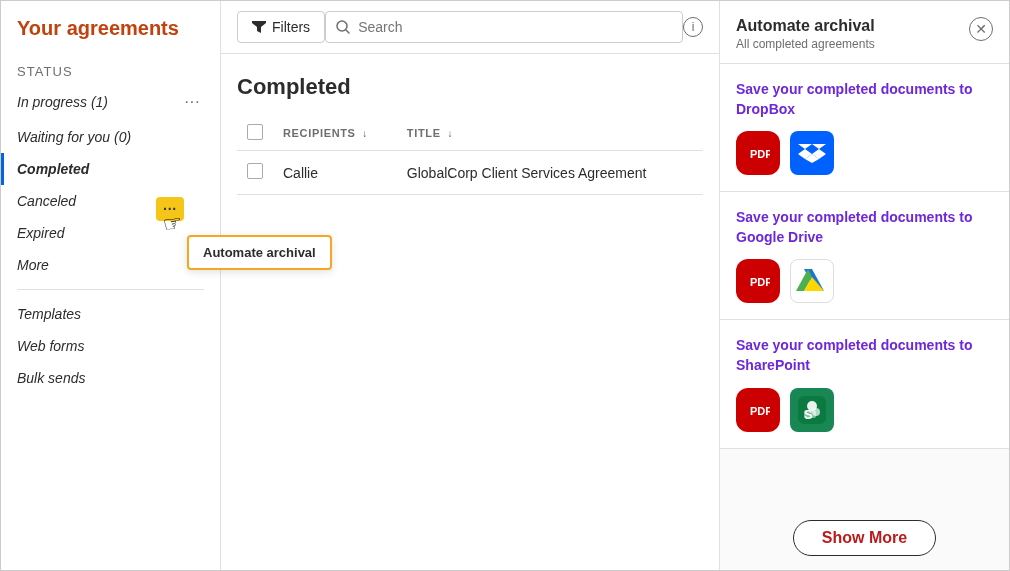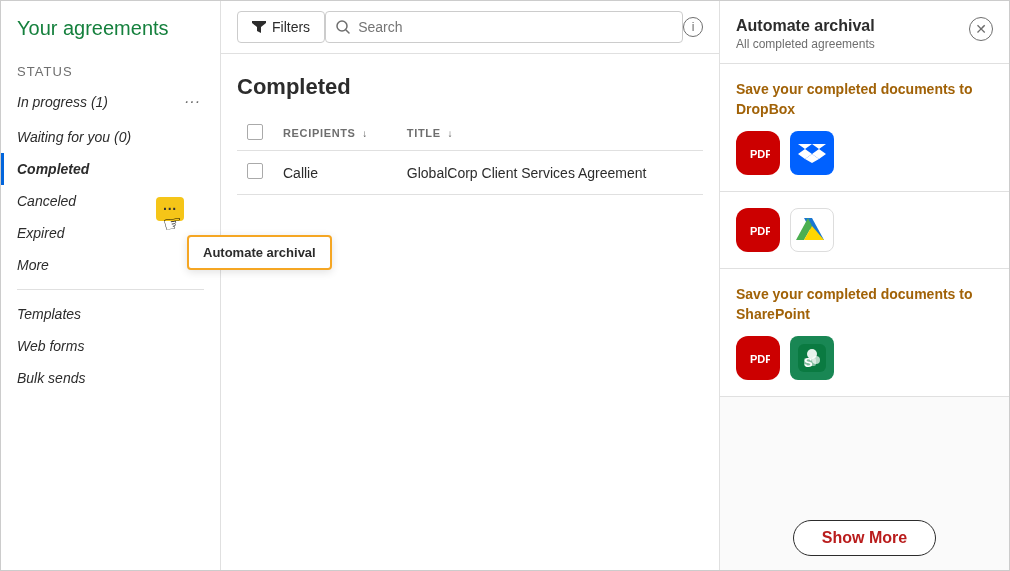--- a/index.html
+++ b/index.html
@@ -24,22 +24,22 @@
     
     .sidebar {
       width: 220px;
       min-width: 220px;
       border-right: 1px solid #e0e0e0;
       padding: 16px 0;
       background: #fff;
     }
     .sidebar-title {
       font-size: 20px;
-      font-weight: 400;
-      color: #15803d;
+      font-weight: 700;
+      color: #c2410c;
       padding: 0 16px 16px 16px;
     }
     .sidebar-section-label {
       font-size: 13px;
       font-weight: 400;
       color: #6e6e6e;
       letter-spacing: 0.08em;
       padding: 8px 16px 4px 16px;
       text-transform: uppercase;
     }
@@ -232,21 +232,21 @@
       padding: 0;
     }
     .archive-card {
       background: #fff;
       border-bottom: 1px solid #e0e0e0;
       padding: 16px;
     }
     .archive-card-title {
       font-size: 14px;
       font-weight: 700;
-      color: #a16207;
+      color: #6d28d9;
       margin-bottom: 12px;
       line-height: 1.4;
     }
     .archive-card-icons {
       display: flex;
       gap: 10px;
     }
     .right-panel-footer {
       padding: 14px 16px;
       background: #fafafa;
@@ -462,20 +462,21 @@
             <svg width="28" height="24" viewBox="0 0 28 24">
               <polygon points="14,3 7,8 14,13 7,18 0,13 7,8 0,3" fill="#fff"></polygon>
               <polygon points="14,3 21,8 14,13 21,18 28,13 21,8 28,3" fill="#fff"></polygon>
               <polygon points="7,18 14,13 21,18 14,22" fill="#fff"></polygon>
             </svg>
           </div>
         </div>
       </div>
 
       <div class="archive-card">
+        <div class="archive-card-title">Save your completed documents to Google Drive</div>
         <div class="archive-card-icons">
           <div class="pdf-icon">
             <svg width="24" height="24" viewBox="0 0 24 24">
               <rect width="24" height="24" rx="4" fill="#c00"></rect>
               <text x="4" y="17" font-size="11" fill="#fff" font-weight="bold" font-family="Arial">PDF</text>
             </svg>
           </div>
           <div class="gdrive-icon">
             <svg width="32" height="28" viewBox="0 0 32 28">
               <polygon points="16,2 28,24 20,24 8,2" fill="#1976d2"></polygon>

